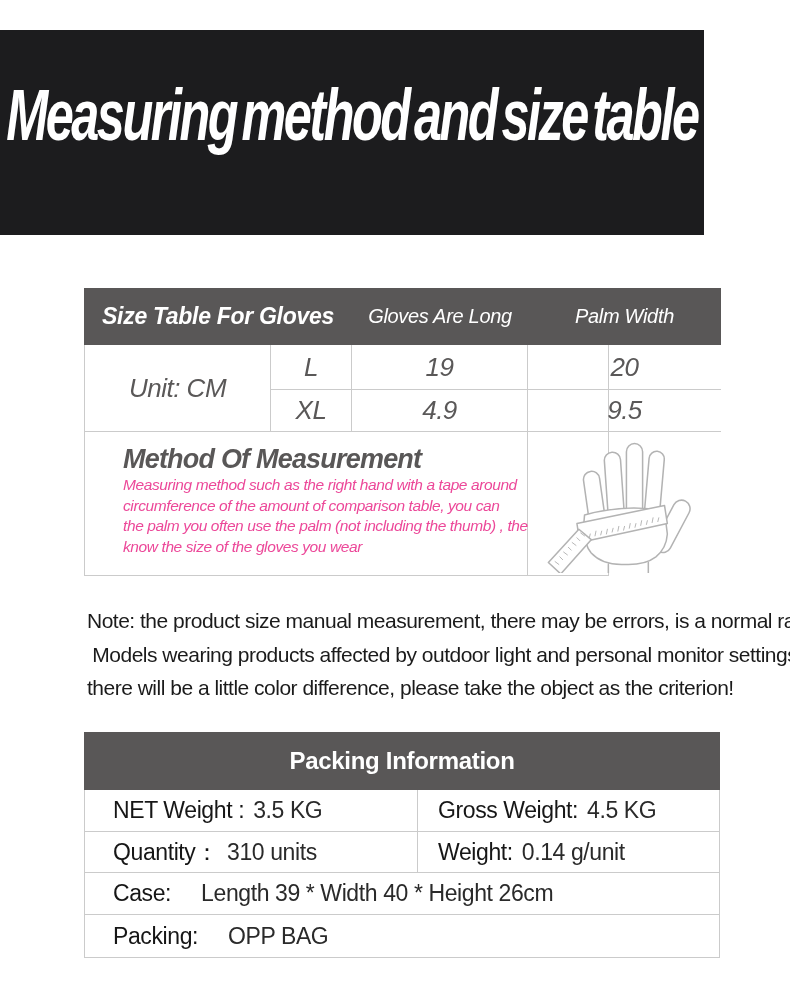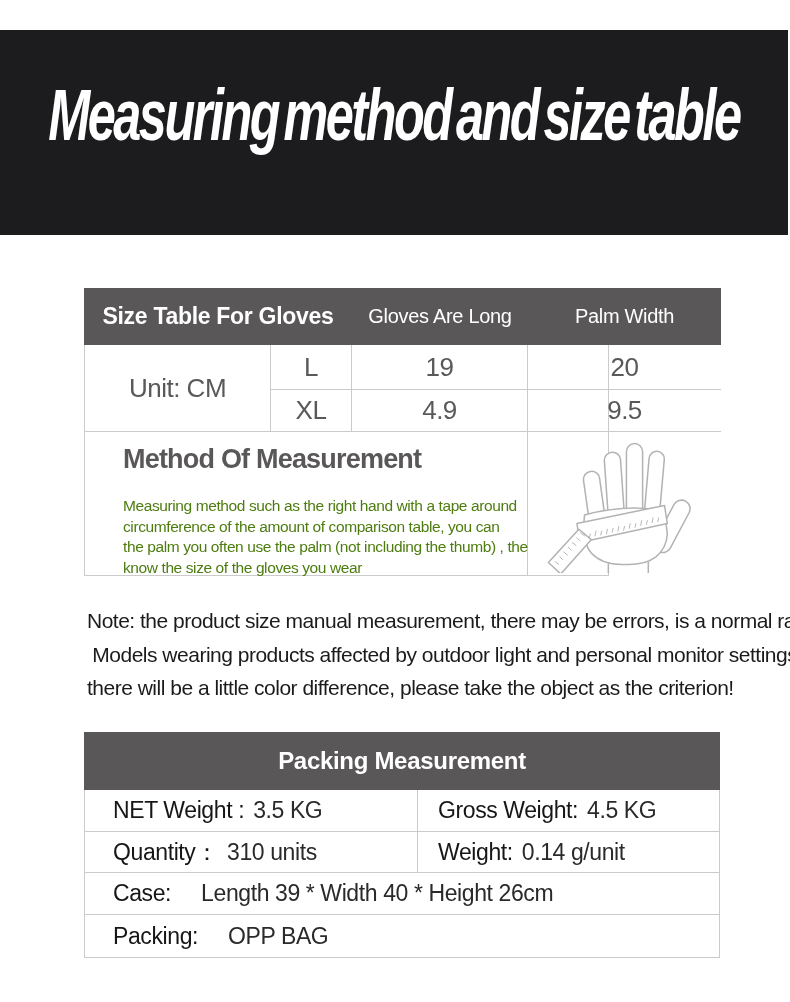--- a/index.html
+++ b/index.html
@@ -11,21 +11,21 @@
     background: #ffffff;
     overflow: hidden;
     font-family: "Liberation Sans", sans-serif;
     color: #1b1b1b;
   }
 
   
   .banner {
     position: absolute;
     top: 30px; left: 0;
-    width: 788px; height: 205px;
+    width: 704px; height: 205px;
     background: #1c1c1e;
     display: flex;
     align-items: center;
     justify-content: center;
   }
   .banner-title {
     position: relative;
     top: -18px;
     color: #ffffff;
     font-size: 72px;
@@ -42,20 +42,21 @@
   .size-table {
     position: absolute;
     top: 288px; left: 84px;
     width: 525px;
     display: grid;
     grid-template-columns: 186px 81px 176px 193px;
     grid-template-rows: 57px 45px 42px 143px;
     border: 1px solid #cbcbcb;
     border-top: none;
     background: #ffffff;
+    font-style: italic;
   }
   .st-head {
     background: #595757;
     color: #ffffff;
     display: flex;
     align-items: center;
     justify-content: center;
     letter-spacing: -0.3px;
   }
   .st-head-main { grid-column: 1 / 3; grid-row: 1; font-size: 23px; font-weight: bold; margin-left: -1px; margin-right: 0; }
@@ -73,26 +74,26 @@
   .st-unit { grid-column: 1; grid-row: 2 / 4; }
   .st-method {
     grid-column: 1 / 4; grid-row: 4;
     padding: 12px 0 0 38px;
   }
   .method-heading {
     font-size: 27px;
     font-weight: bold;
     color: #595757;
     letter-spacing: -0.8px;
-    margin-bottom: 21px;
+    margin-bottom: 0;
   }
   .method-line {
     font-size: 15.5px;
     line-height: 20.5px;
-    color: #4d7c0f;
+    color: #ec4899;
     letter-spacing: -0.4px;
     white-space: pre;
   }
   .st-hand {
     grid-column: 4; grid-row: 4;
     display: flex;
     align-items: center;
     justify-content: center;
     overflow: hidden;
   }
@@ -203,21 +204,21 @@
     </div>
   </div>
 
   <div class="note">
     <div class="note-line">Note: the product size manual measurement, there may be errors, is a normal range.</div>
     <div class="note-line"> Models wearing products affected by outdoor light and personal monitor settings,</div>
     <div class="note-line">there will be a little color difference, please take the object as the criterion!</div>
   </div>
 
   <div class="packing">
-    <div class="pk-head">Packing Measurement</div>
+    <div class="pk-head">Packing Information</div>
 
     <div class="pk-cell b-r b-b">
       <span class="pk-label">NET Weight :</span>
       <span class="pk-value">3.5 KG</span>
     </div>
     <div class="pk-cell right-col b-b">
       <span class="pk-label">Gross Weight:</span>
       <span class="pk-value">4.5 KG</span>
     </div>
 

